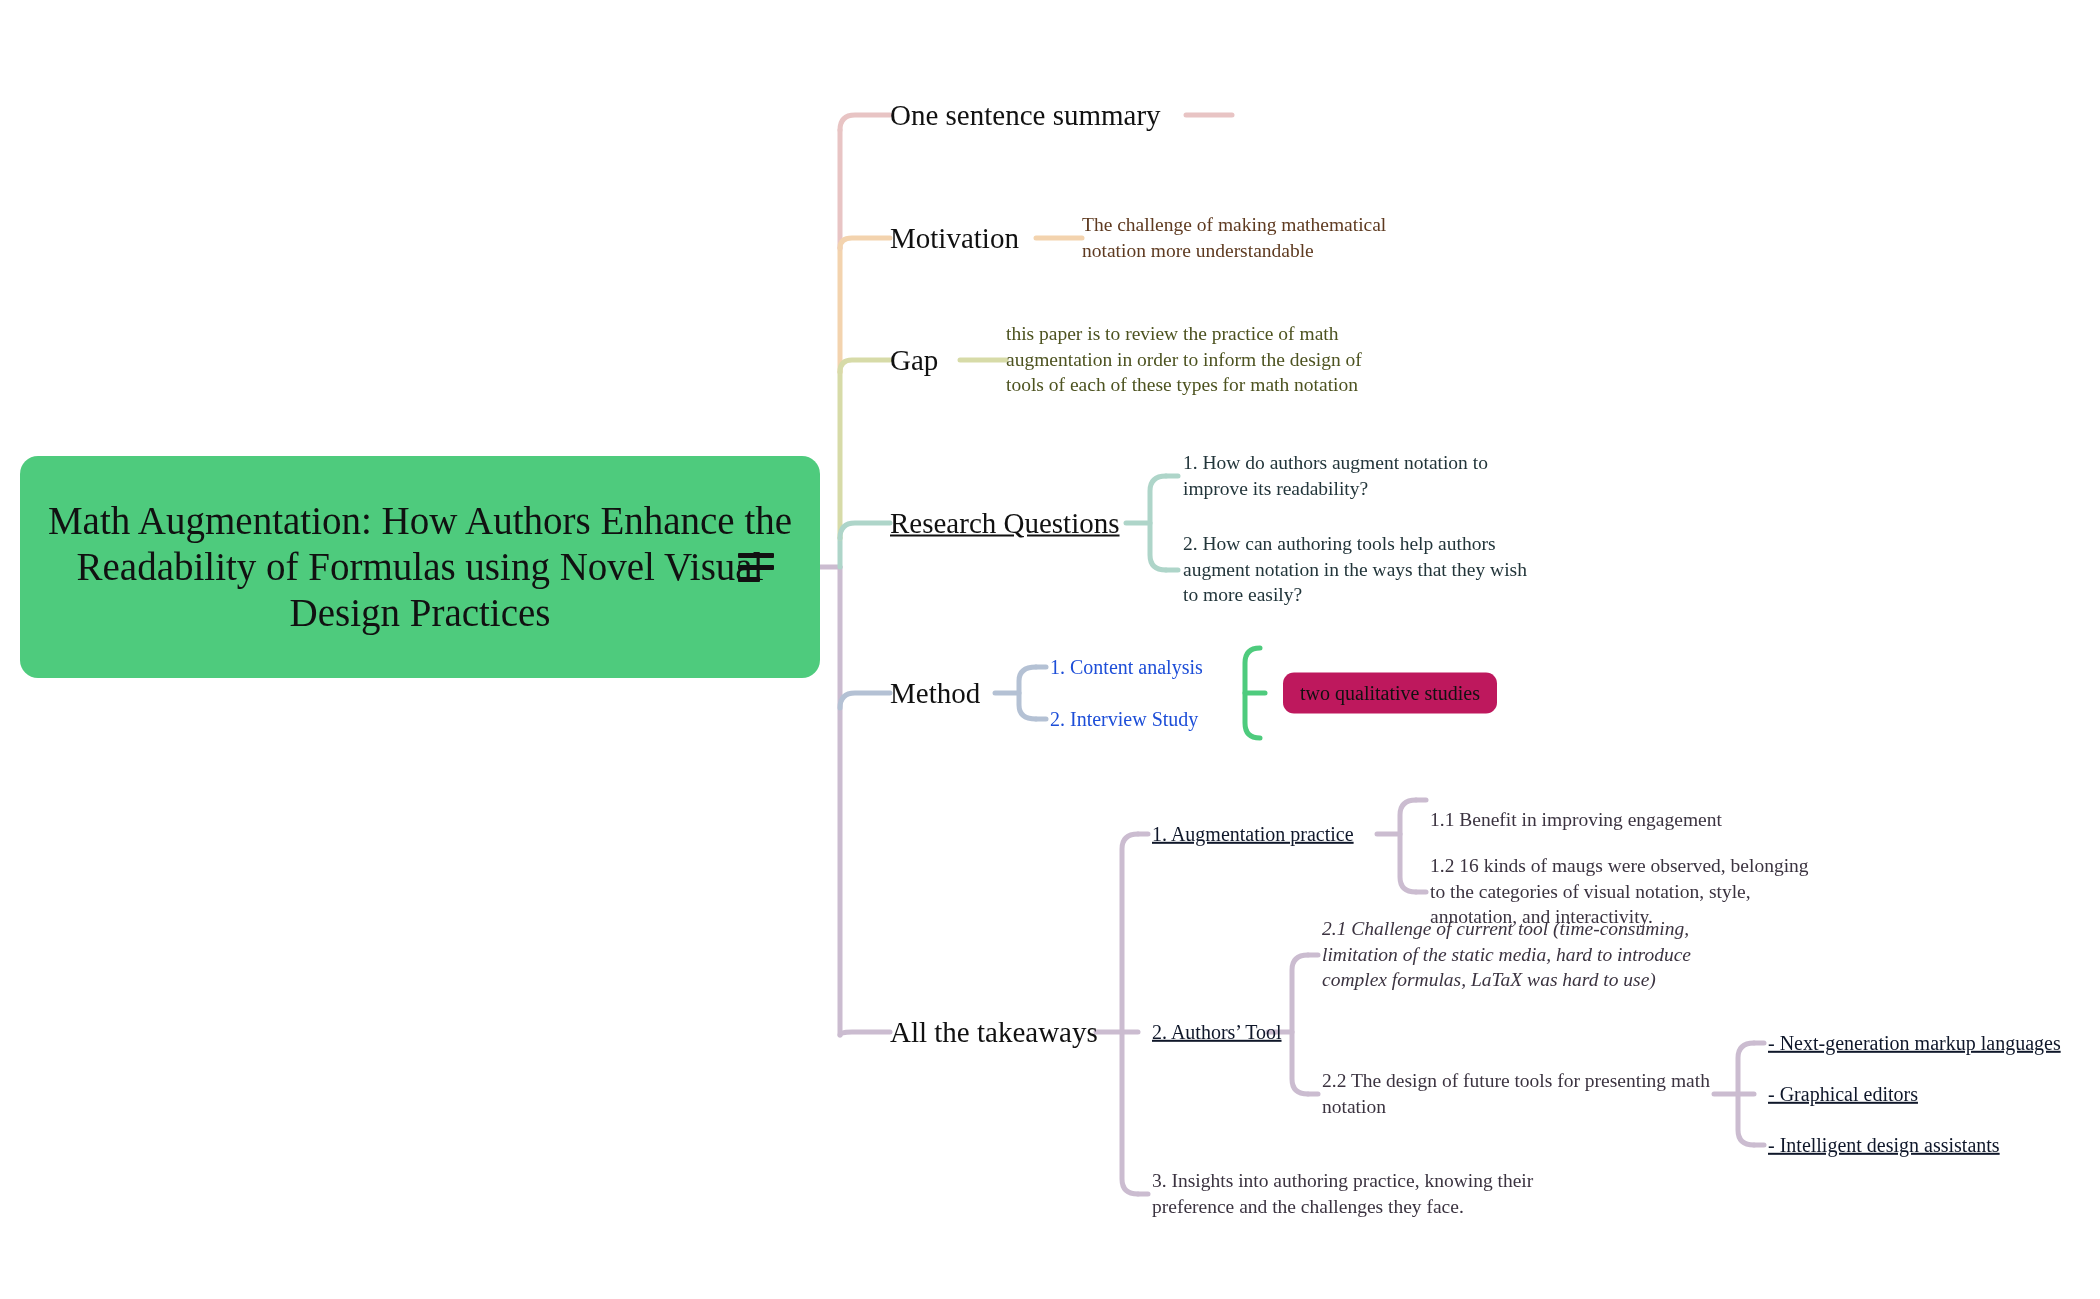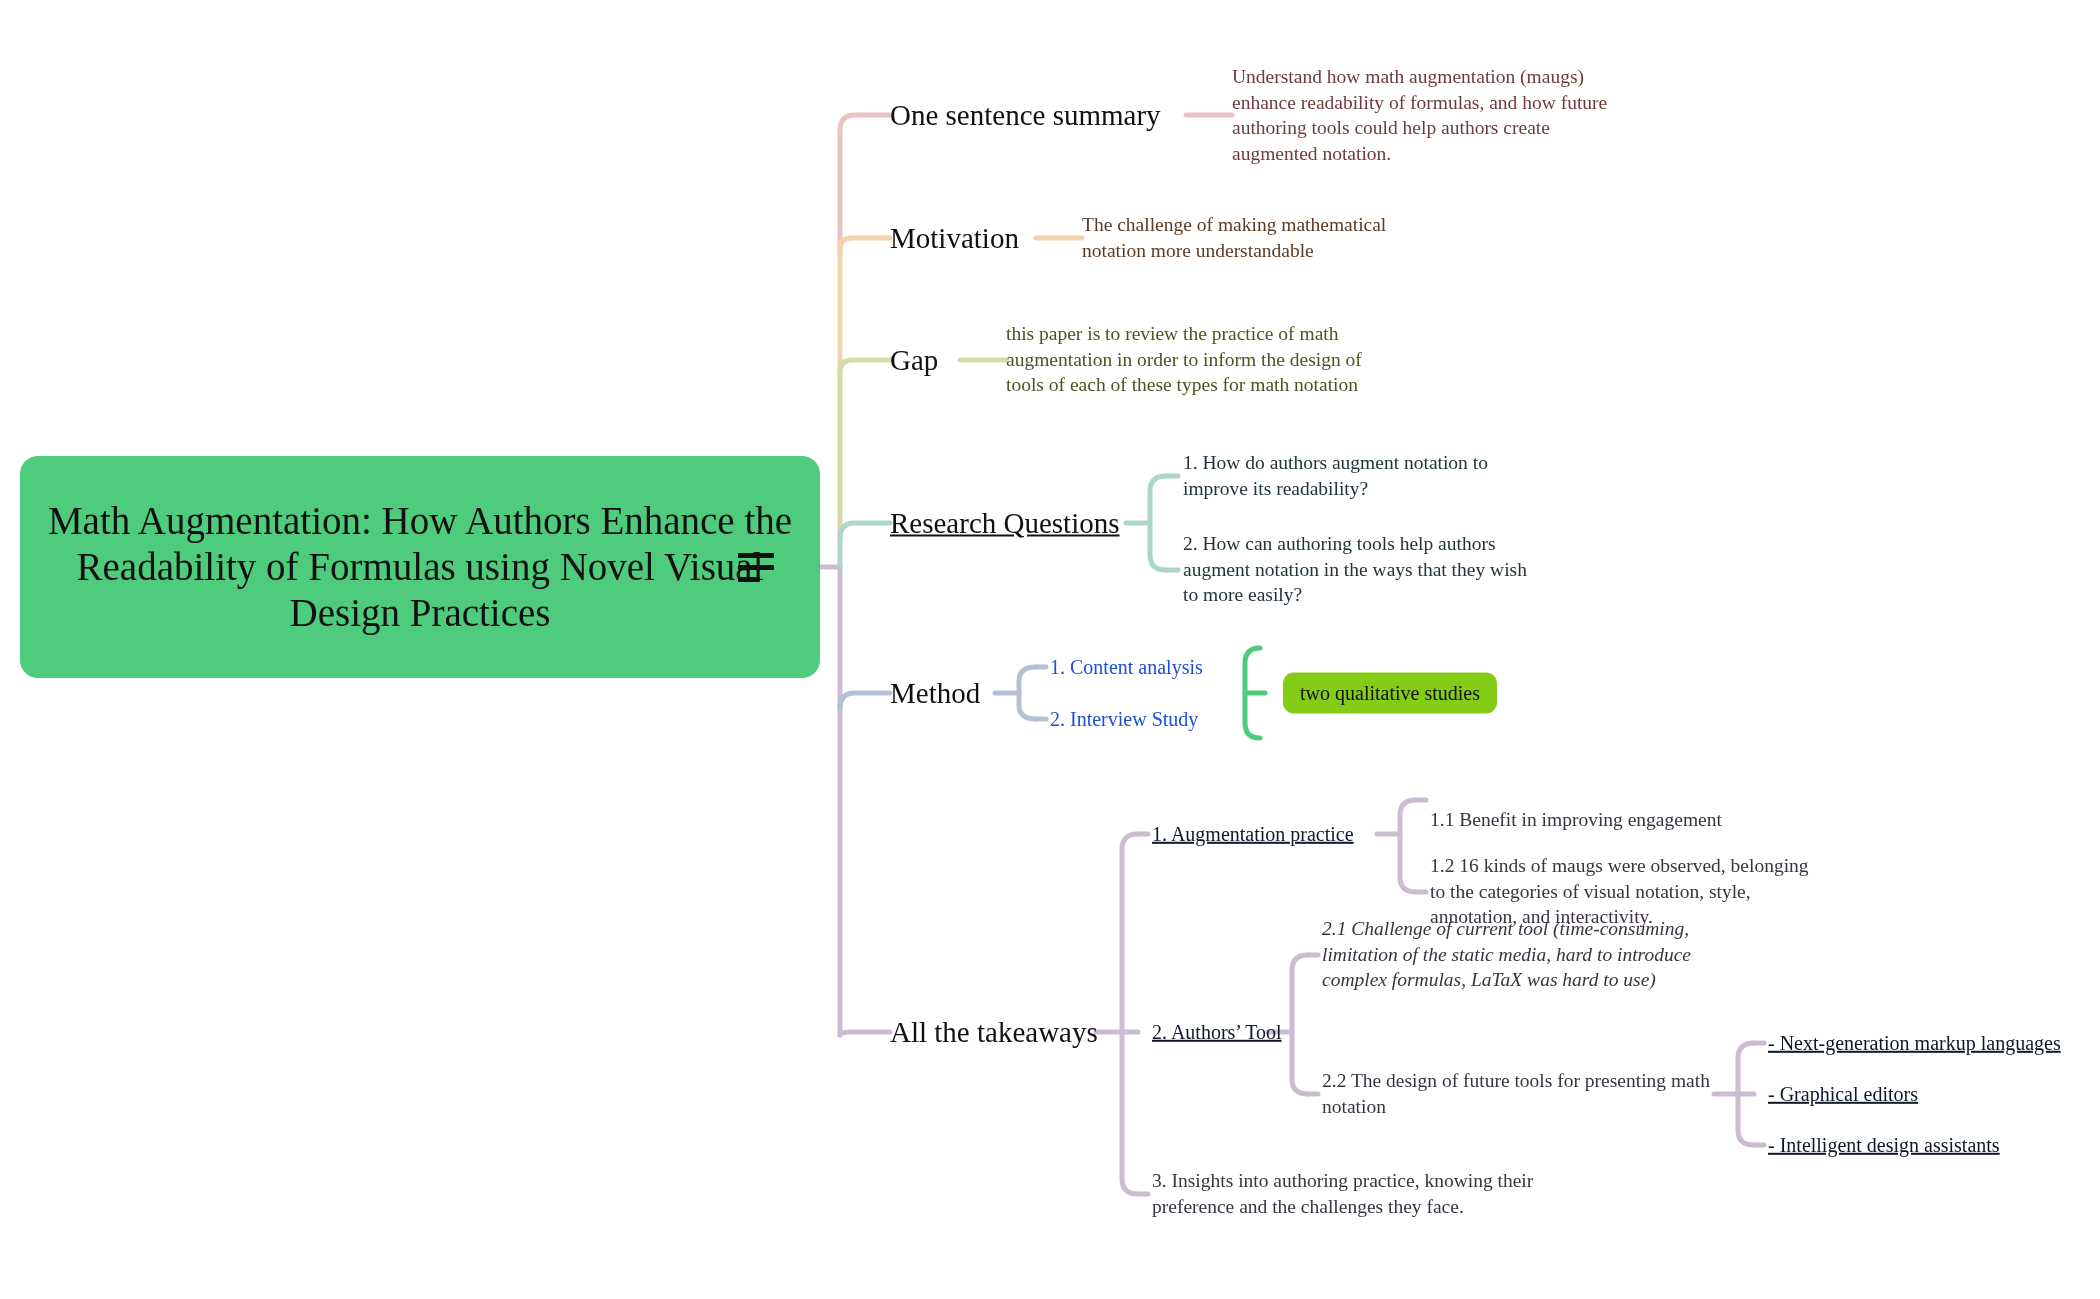--- a/index.html
+++ b/index.html
@@ -53,21 +53,21 @@
   .c-teal   {color:#22353a;}
   .c-plum   {color:#3b3340;}
 
   .sub{
     font-size:20px;line-height:1.32;color:#1d4ed8;
     transform:translateY(-50%);white-space:nowrap;
   }
   .sub.plum{color:#0f172a;text-decoration:underline;}
 
   .badge{
-    background:#84cc16;color:#111111;
+    background:#be185d;color:#111111;
     border-radius:11px;
     font-size:20px;
     padding:9px 17px;
     white-space:nowrap;
     transform:translateY(-50%);
   }
 </style>
 </head>
 <body>
 
@@ -138,21 +138,20 @@
   <div class="node root">
     <div class="root-title">Math Augmentation: How Authors Enhance the Readability of Formulas using Novel Visual Design Practices</div>
   </div>
   <div class="collapse-handle">
     <i></i>
       <i></i>
       <i></i>
   </div>
 
   <div class="node branch-label" style="left:890px;top:115px;">One sentence summary</div>
-  <div class="node detail c-pink" style="left:1232px;top:115px;width:380px;">Understand how math augmentation (maugs) enhance readability of formulas, and how future authoring tools could help authors create augmented notation.</div>
 
   <div class="node branch-label" style="left:890px;top:238px;">Motivation</div>
   <div class="node detail c-orange" style="left:1082px;top:238px;width:350px;">The challenge of making mathematical notation more understandable</div>
 
   <div class="node branch-label" style="left:890px;top:360px;">Gap</div>
   <div class="node detail c-olive" style="left:1006px;top:360px;width:385px;">this paper is to review the practice of math augmentation in order to inform the design of tools of each of these types for math notation</div>
 
   <div class="node branch-label" style="left:890px;top:523px;text-decoration:underline;">Research Questions</div>
   <div class="node detail c-teal" style="left:1183px;top:476px;width:355px;">1. How do authors augment notation to improve its readability?</div>
   <div class="node detail c-teal" style="left:1183px;top:570px;width:360px;">2. How can authoring tools help authors augment notation in the ways that they wish to more easily?</div>

